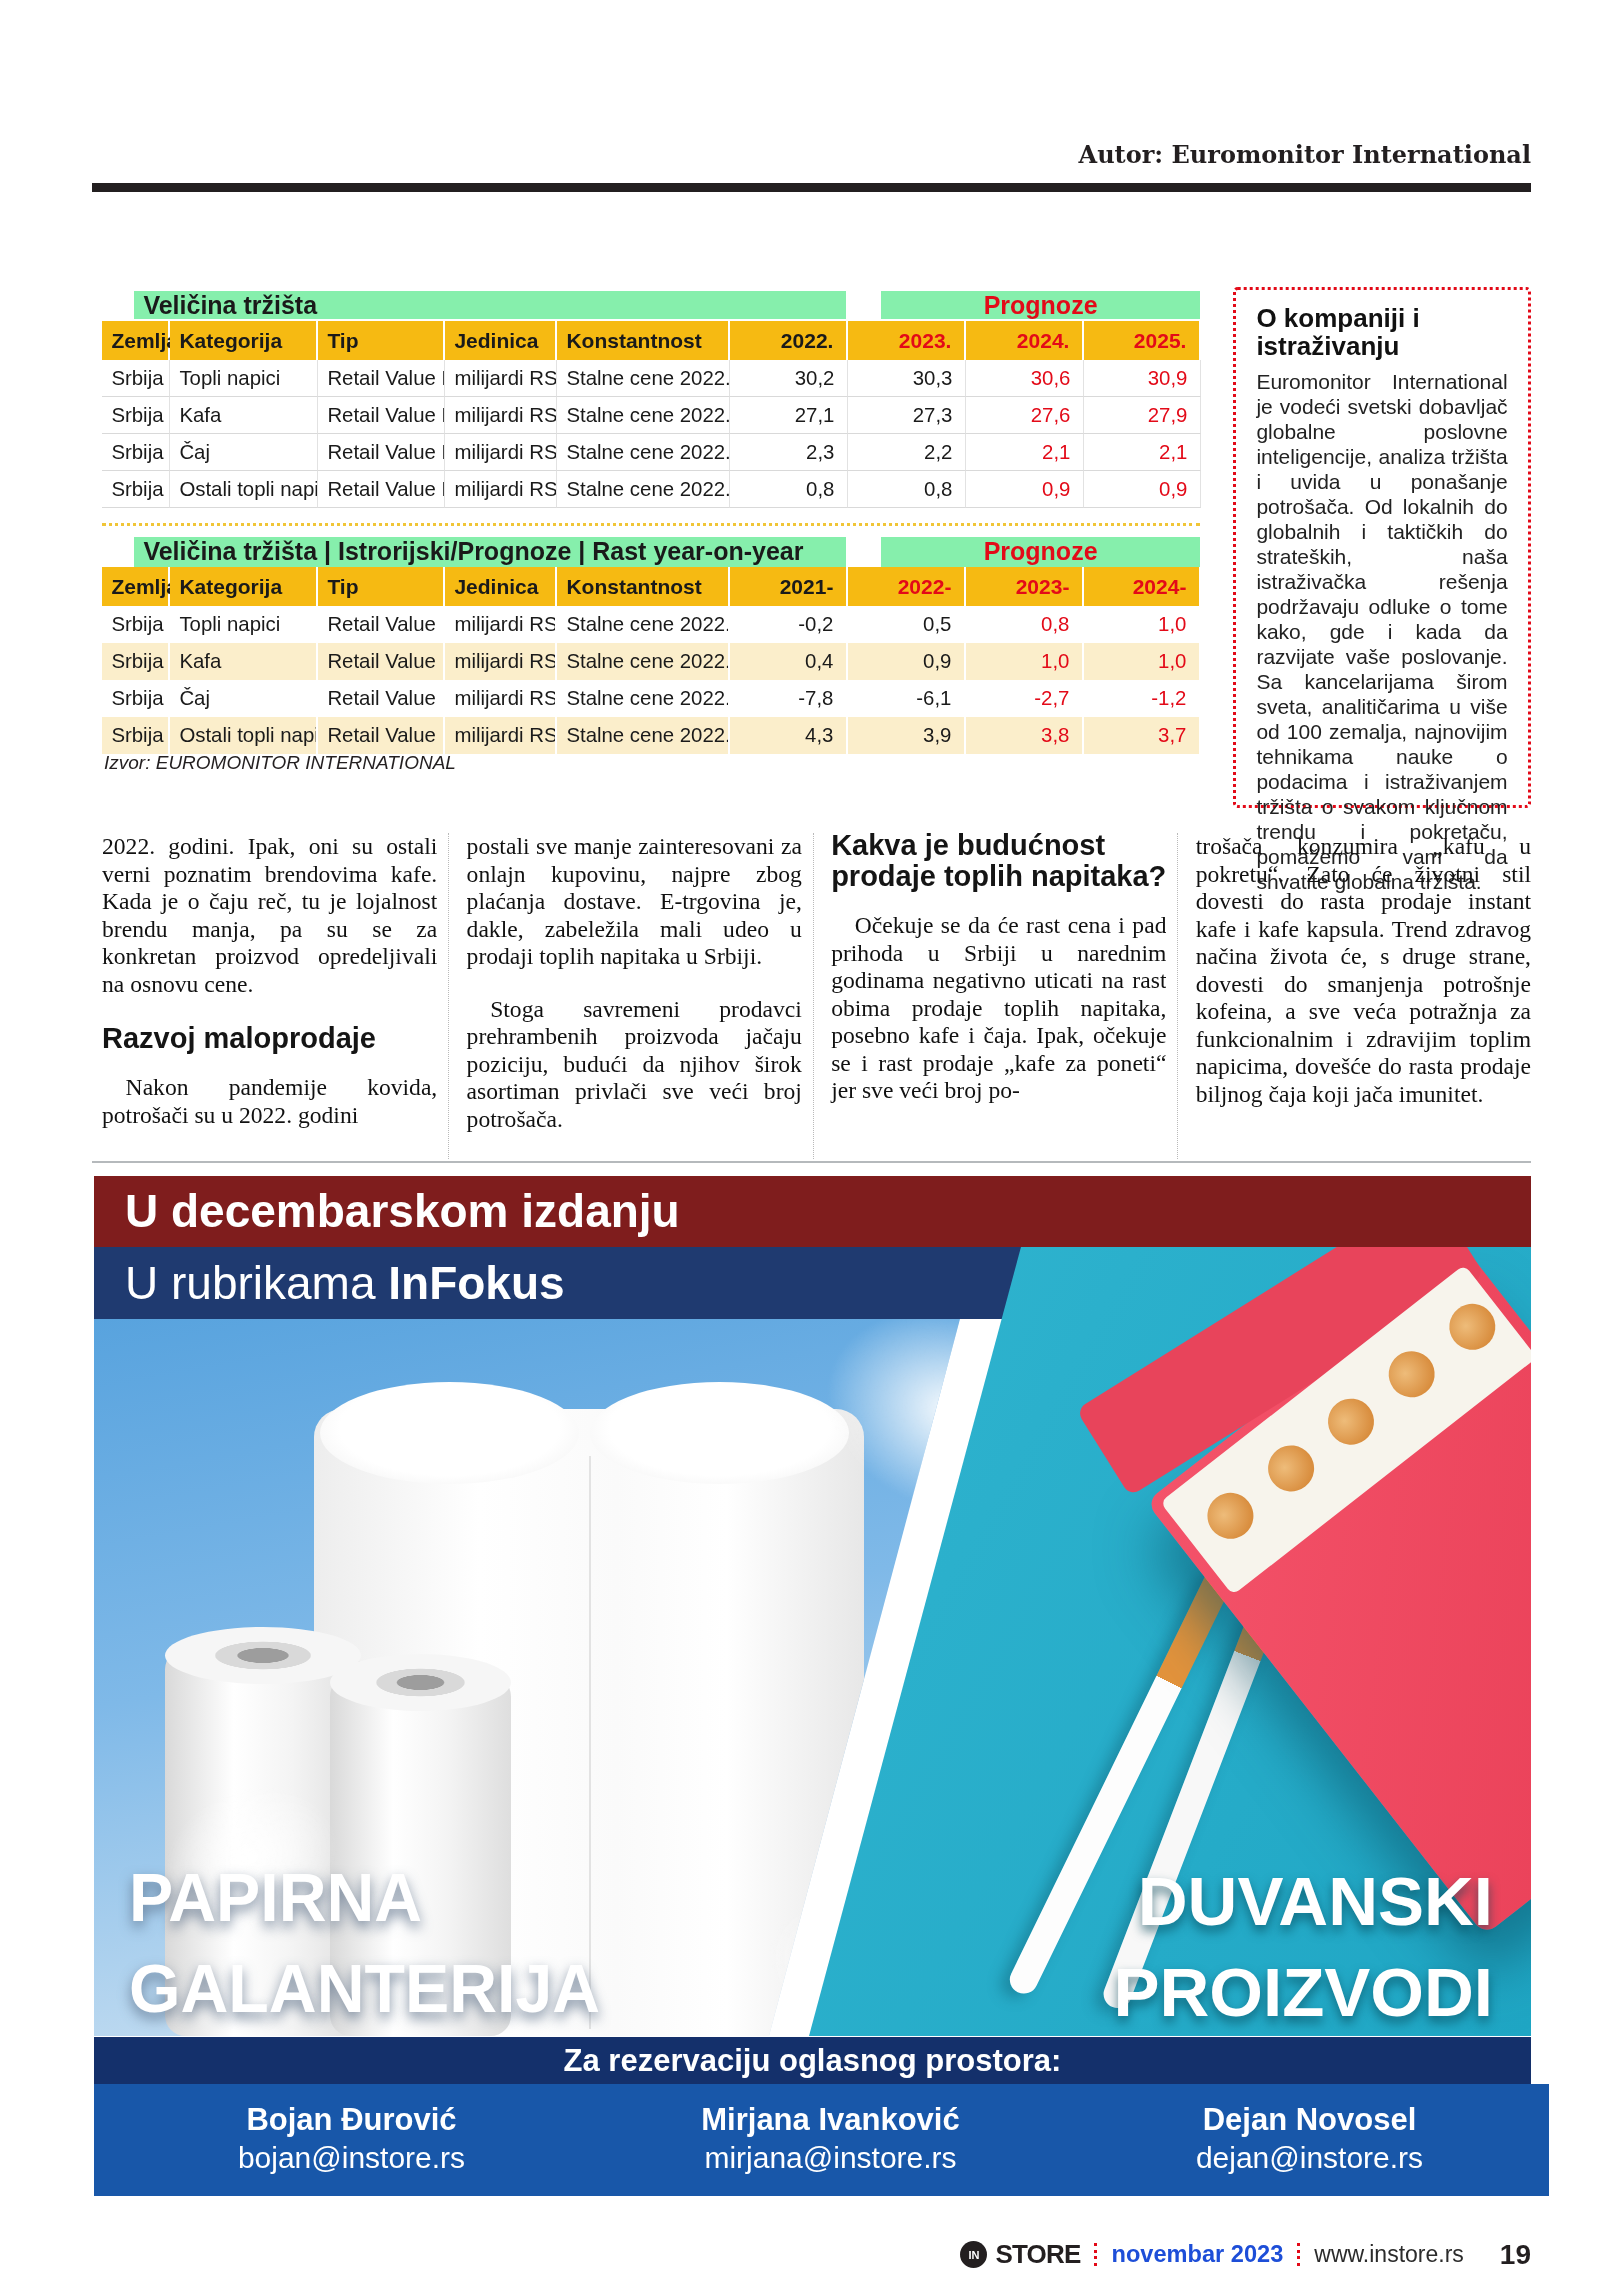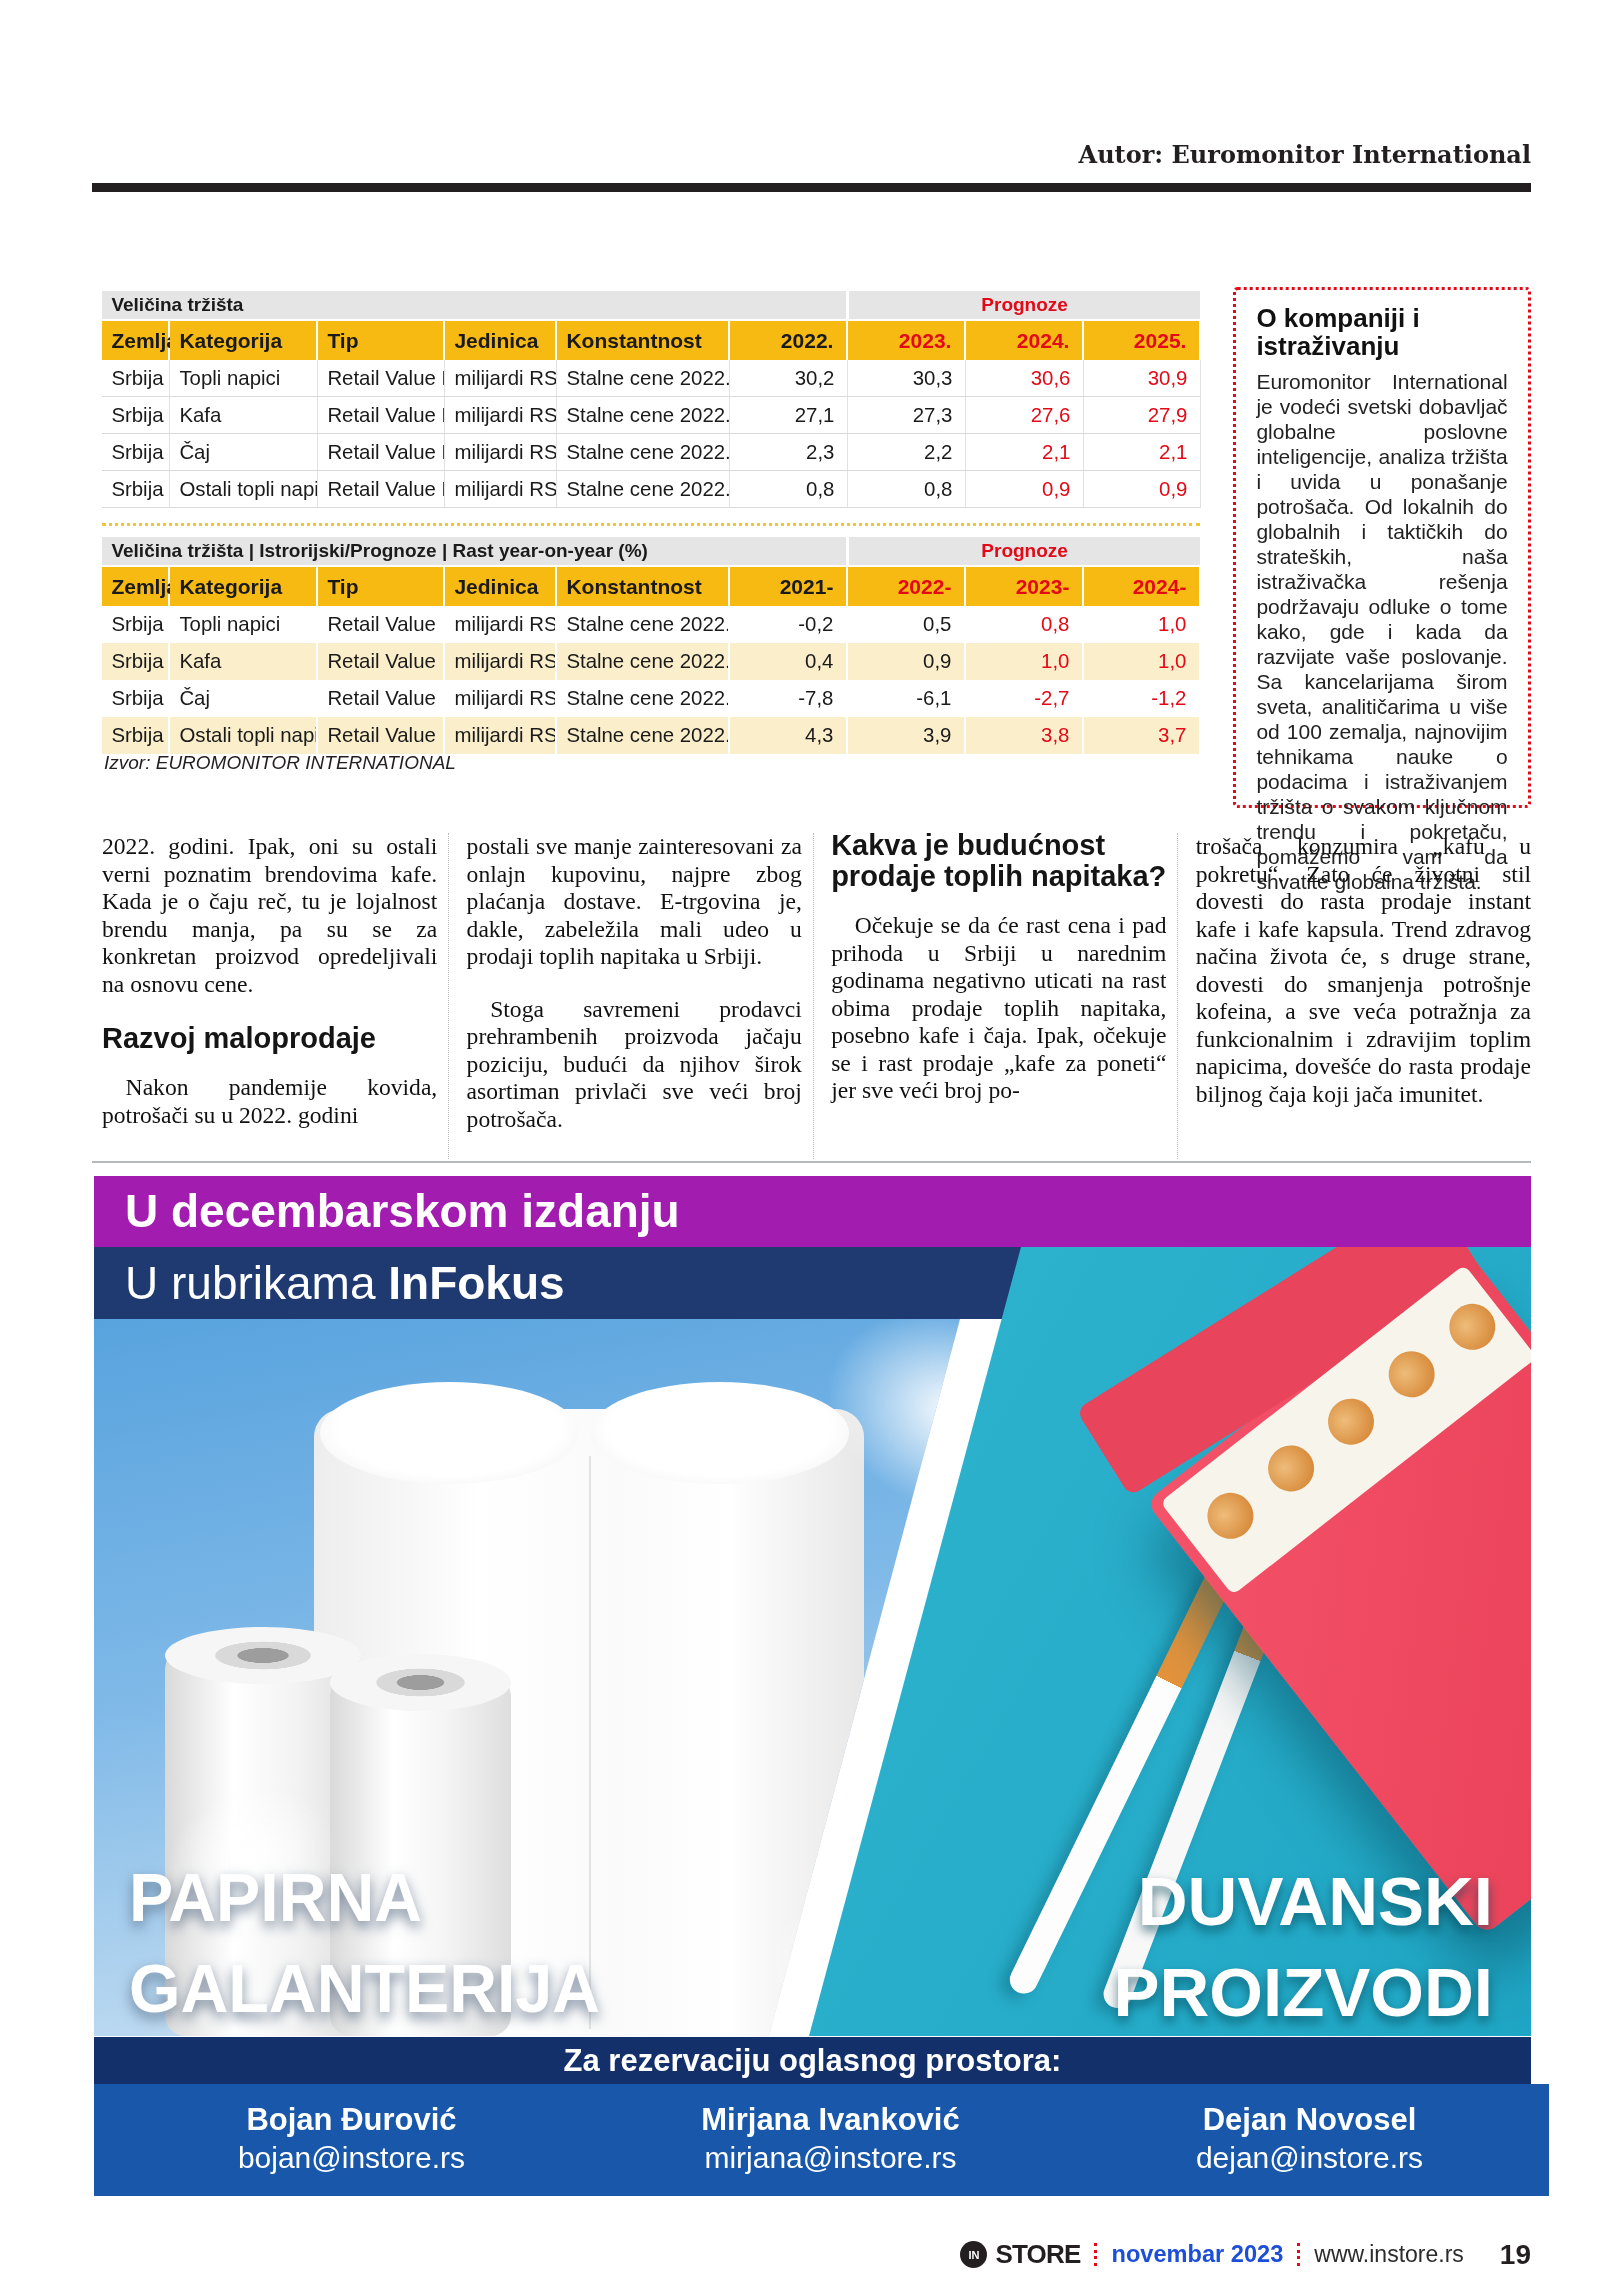--- a/index.html
+++ b/index.html
@@ -6,21 +6,21 @@
   .page{position:relative;width:1623px;height:2295px;background:#fff;overflow:hidden;
         font-family:"Liberation Sans",sans-serif;color:#1a1a1a;}
   
   .author{position:absolute;top:140px;right:92px;font-family:"DejaVu Serif",serif;
           font-weight:bold;font-size:24px;color:#231f20;}
   .blackbar{position:absolute;top:183px;left:92px;width:1439px;height:8.6px;background:#231f20;}
   
   .tblwrap{position:absolute;left:102px;width:1098px;}
   .t1{top:291px;} .t2{top:537px;}
   .t-title{display:grid;grid-template-columns:744px 351px;column-gap:3.1px;height:28px;}
-  .t-title>div{background:#e5e5e5;line-height:28px;font-weight:bold;font-size:19px;}
+  .t-title>div{background:#86efac;line-height:28px;font-weight:bold;font-size:25px;margin-left:32px;}
   .t-title .lt{padding-left:9.4px;}
   .t-title .rt{text-align:center;color:#e30a18;}
   .tg{display:grid;grid-template-columns:68px 148px 127px 112px 173px 118px 118px 118px 117px;}
   .hc{background:#f6ba12;height:39px;line-height:39px;font-weight:bold;font-size:21px;
       padding-left:9.4px;border-right:2.4px solid #fff;box-sizing:border-box;margin-top:1.6px;}
   .hc.num{text-align:right;padding-right:12.6px;padding-left:4px;}
   .hc.red{color:#e30a18;}
   .cell{height:37px;line-height:37px;font-size:20.4px;padding-left:9.4px;box-sizing:border-box;
         background:#fff;white-space:nowrap;overflow:hidden;}
   .cell.num{text-align:right;padding-right:12.6px;padding-left:0;}
@@ -40,21 +40,21 @@
   .col{flex:1 1 0;overflow:hidden;margin-top:20px;}
   .col+.col{border-left:1.6px dotted #b9b9b9;margin-left:11px;padding-left:17.3px;}
   .col p{margin:0 0 25px 0;font-family:"Liberation Serif",serif;font-size:23.6px;line-height:27.5px;
          text-align:justify;color:#111;}
   .col p.ind{text-indent:23.6px;}
   .col h3{margin:23.6px 0 20.4px 0;font-size:29px;line-height:31px;font-weight:bold;color:#151515;}
   .col h3.first{margin-top:-3.1px;}
   .grayrule{position:absolute;left:92px;top:1161px;width:1439px;height:1.6px;background:#b5b9bc;}
   
   .ad{position:absolute;left:94px;top:1176px;width:1437px;height:1019px;}
-  .band1{position:absolute;left:0;top:0;width:100%;height:71px;background:#a21caf;}
+  .band1{position:absolute;left:0;top:0;width:100%;height:71px;background:#7f1d1d;}
   .band1 span{display:block;padding-left:31px;line-height:71px;font-size:46px;font-weight:bold;color:#fff;}
   .zone{position:absolute;left:0;top:71px;width:100%;height:789px;background:#fff;overflow:hidden;}
   .band2{position:absolute;left:0;top:0;width:100%;height:72px;background:#1f3a70;z-index:1;}
   .band2 .txt{position:absolute;left:31px;top:0;line-height:72px;font-size:46px;color:#fff;font-weight:500;}
   .band2 .txt b{font-weight:800;}
   .rphoto{position:absolute;left:0;top:0;width:100%;height:100%;z-index:2;
           background:linear-gradient(120deg,#3cbed6 0%,#2bb0cc 55%,#1fa6c4 100%);
           clip-path:polygon(927px 0,100% 0,100% 100%,715px 100%);}
   .pack{position:absolute;left:1178px;top:71px;width:408px;height:550px;transform:rotate(-38deg);
         background:linear-gradient(135deg,#f4536a,#e63a52);border-radius:14px;

